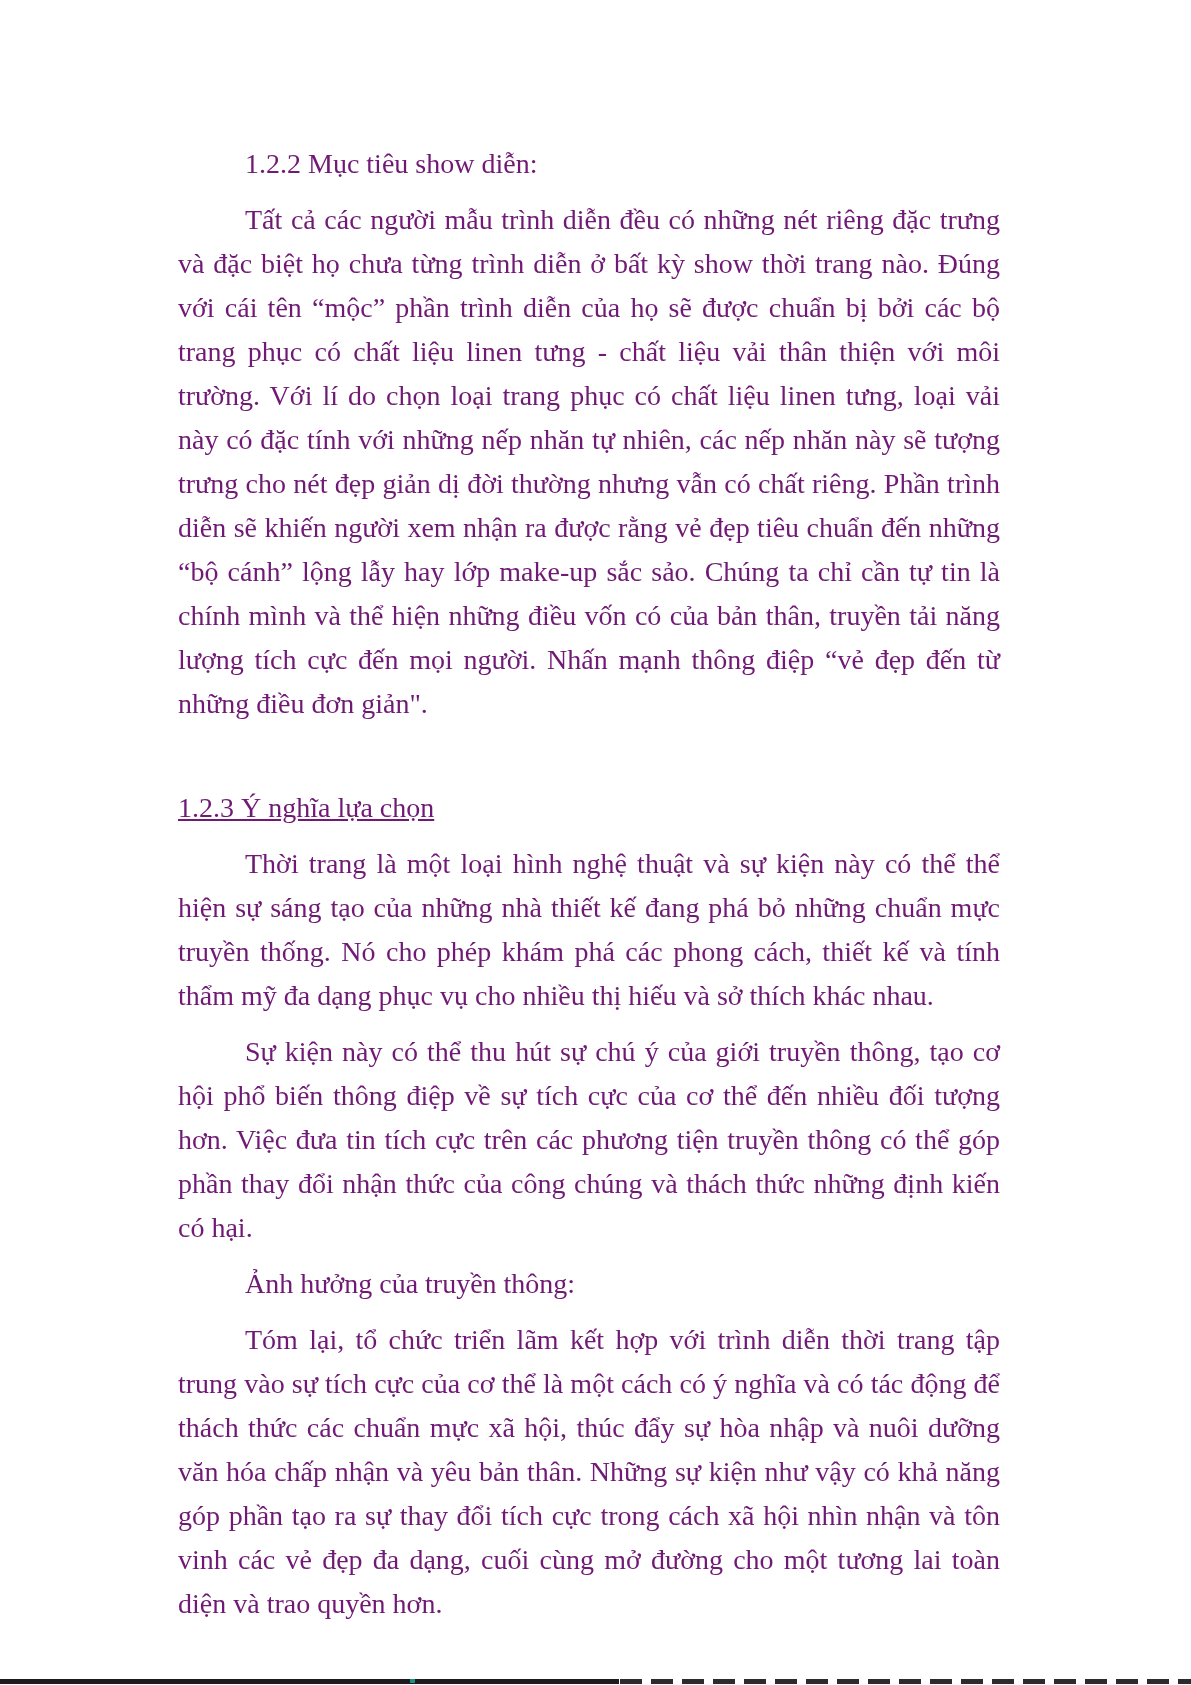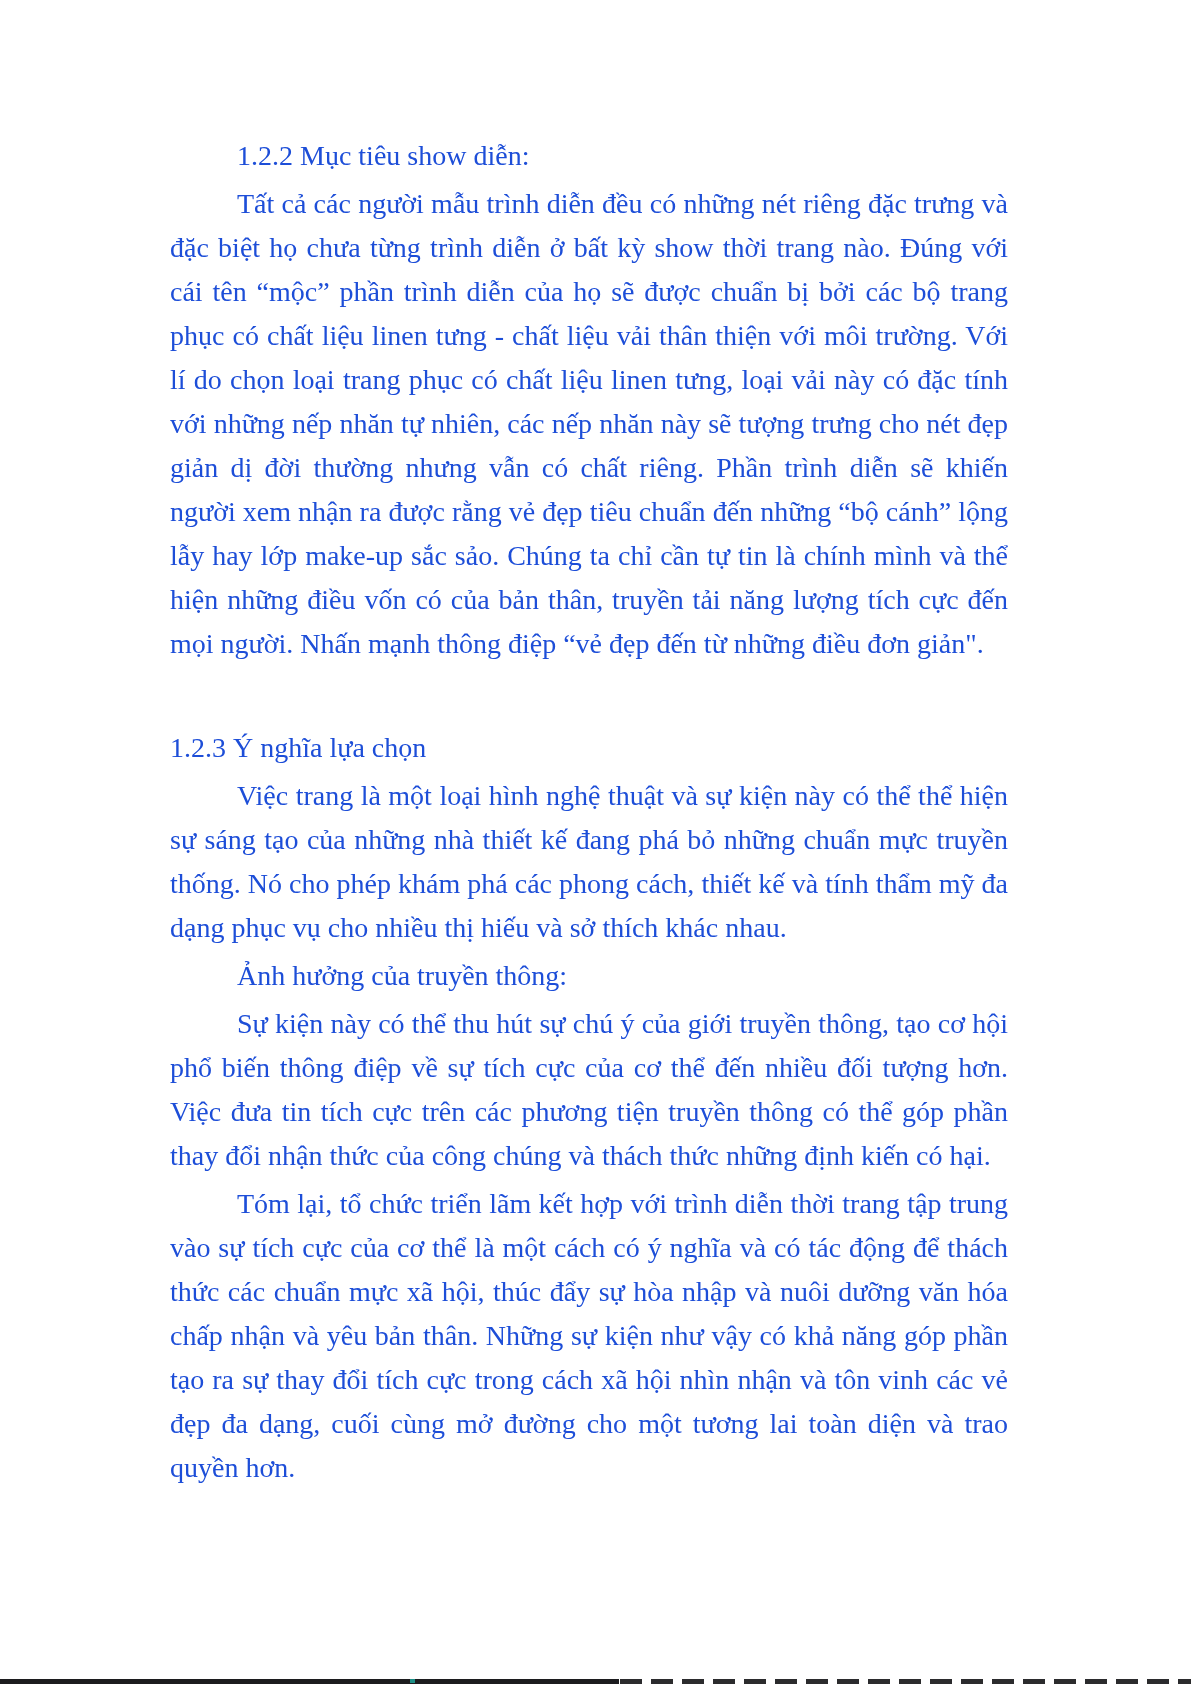--- a/index.html
+++ b/index.html
@@ -13,28 +13,28 @@
   }
   .page {
     position: absolute;
     left: 166px;
     top: 0;
     width: 846px;
     padding-top: 130px;
     color: #000000;
   }
   .blk {
-    margin: 4px;
+    margin: 12px;
     font-size: 28px;
     line-height: 44px;
-    color: #1d4ed8;
+    color: #701a75;
     text-align: justify;
   }
   .indent { text-indent: 67px; }
-  .gap-before { margin-top: 60px; }
+  .gap-before { margin-top: 60px; text-decoration: underline; }
   
   .scan-edge {
     position: absolute;
     left: 0;
     bottom: 1px;
     width: 100%;
     height: 5px;
     background:
       linear-gradient(to right, #1c1c1e 0, #1c1c1e 52%, rgba(0,0,0,0) 52%),
       repeating-linear-gradient(to right, #2b2b2d 0 22px, rgba(0,0,0,0) 22px 31px);
@@ -53,24 +53,24 @@
 
 <div class="page">
 
   <p class="blk indent">1.2.2 Mục tiêu show diễn:</p>
 
   <p class="blk indent">Tất cả các người mẫu trình diễn đều có những nét riêng đặc trưng và đặc biệt họ chưa từng trình diễn ở bất kỳ show thời trang nào. Đúng với cái tên “mộc” phần trình diễn của họ sẽ được chuẩn bị bởi các bộ trang phục có chất liệu linen tưng - chất liệu vải thân thiện với môi trường. Với lí do chọn loại trang phục có chất liệu linen tưng, loại vải này có đặc tính với những nếp nhăn tự nhiên, các nếp nhăn này sẽ tượng trưng cho nét đẹp giản dị đời thường nhưng vẫn có chất riêng. Phần trình diễn sẽ khiến người xem nhận ra được rằng vẻ đẹp tiêu chuẩn đến những “bộ cánh” lộng lẫy hay lớp make-up sắc sảo. Chúng ta chỉ cần tự tin là chính mình và thể hiện những điều vốn có của bản thân, truyền tải năng lượng tích cực đến mọi người. Nhấn mạnh thông điệp “vẻ đẹp đến từ những điều đơn giản".</p>
 
   <p class="blk gap-before">1.2.3 Ý nghĩa lựa chọn</p>
 
 
-  <p class="blk indent">Việc trang là một loại hình nghệ thuật và sự kiện này có thể thể hiện sự sáng tạo của những nhà thiết kế đang phá bỏ những chuẩn mực truyền thống. Nó cho phép khám phá các phong cách, thiết kế và tính thẩm mỹ đa dạng phục vụ cho nhiều thị hiếu và sở thích khác nhau.</p>
+  <p class="blk indent">Thời trang là một loại hình nghệ thuật và sự kiện này có thể thể hiện sự sáng tạo của những nhà thiết kế đang phá bỏ những chuẩn mực truyền thống. Nó cho phép khám phá các phong cách, thiết kế và tính thẩm mỹ đa dạng phục vụ cho nhiều thị hiếu và sở thích khác nhau.</p>
+
+  <p class="blk indent">Sự kiện này có thể thu hút sự chú ý của giới truyền thông, tạo cơ hội phổ biến thông điệp về sự tích cực của cơ thể đến nhiều đối tượng hơn. Việc đưa tin tích cực trên các phương tiện truyền thông có thể góp phần thay đổi nhận thức của công chúng và thách thức những định kiến có hại.</p>
 
   <p class="blk indent">Ảnh hưởng của truyền thông:</p>
-
-  <p class="blk indent">Sự kiện này có thể thu hút sự chú ý của giới truyền thông, tạo cơ hội phổ biến thông điệp về sự tích cực của cơ thể đến nhiều đối tượng hơn. Việc đưa tin tích cực trên các phương tiện truyền thông có thể góp phần thay đổi nhận thức của công chúng và thách thức những định kiến có hại.</p>
 
   <p class="blk indent">Tóm lại, tổ chức triển lãm kết hợp với trình diễn thời trang tập trung vào sự tích cực của cơ thể là một cách có ý nghĩa và có tác động để thách thức các chuẩn mực xã hội, thúc đẩy sự hòa nhập và nuôi dưỡng văn hóa chấp nhận và yêu bản thân. Những sự kiện như vậy có khả năng góp phần tạo ra sự thay đổi tích cực trong cách xã hội nhìn nhận và tôn vinh các vẻ đẹp đa dạng, cuối cùng mở đường cho một tương lai toàn diện và trao quyền hơn.</p>
 
 </div>
 
 <div class="scan-edge"></div>
 <div class="scan-speck"></div>
 
 </body></html>

